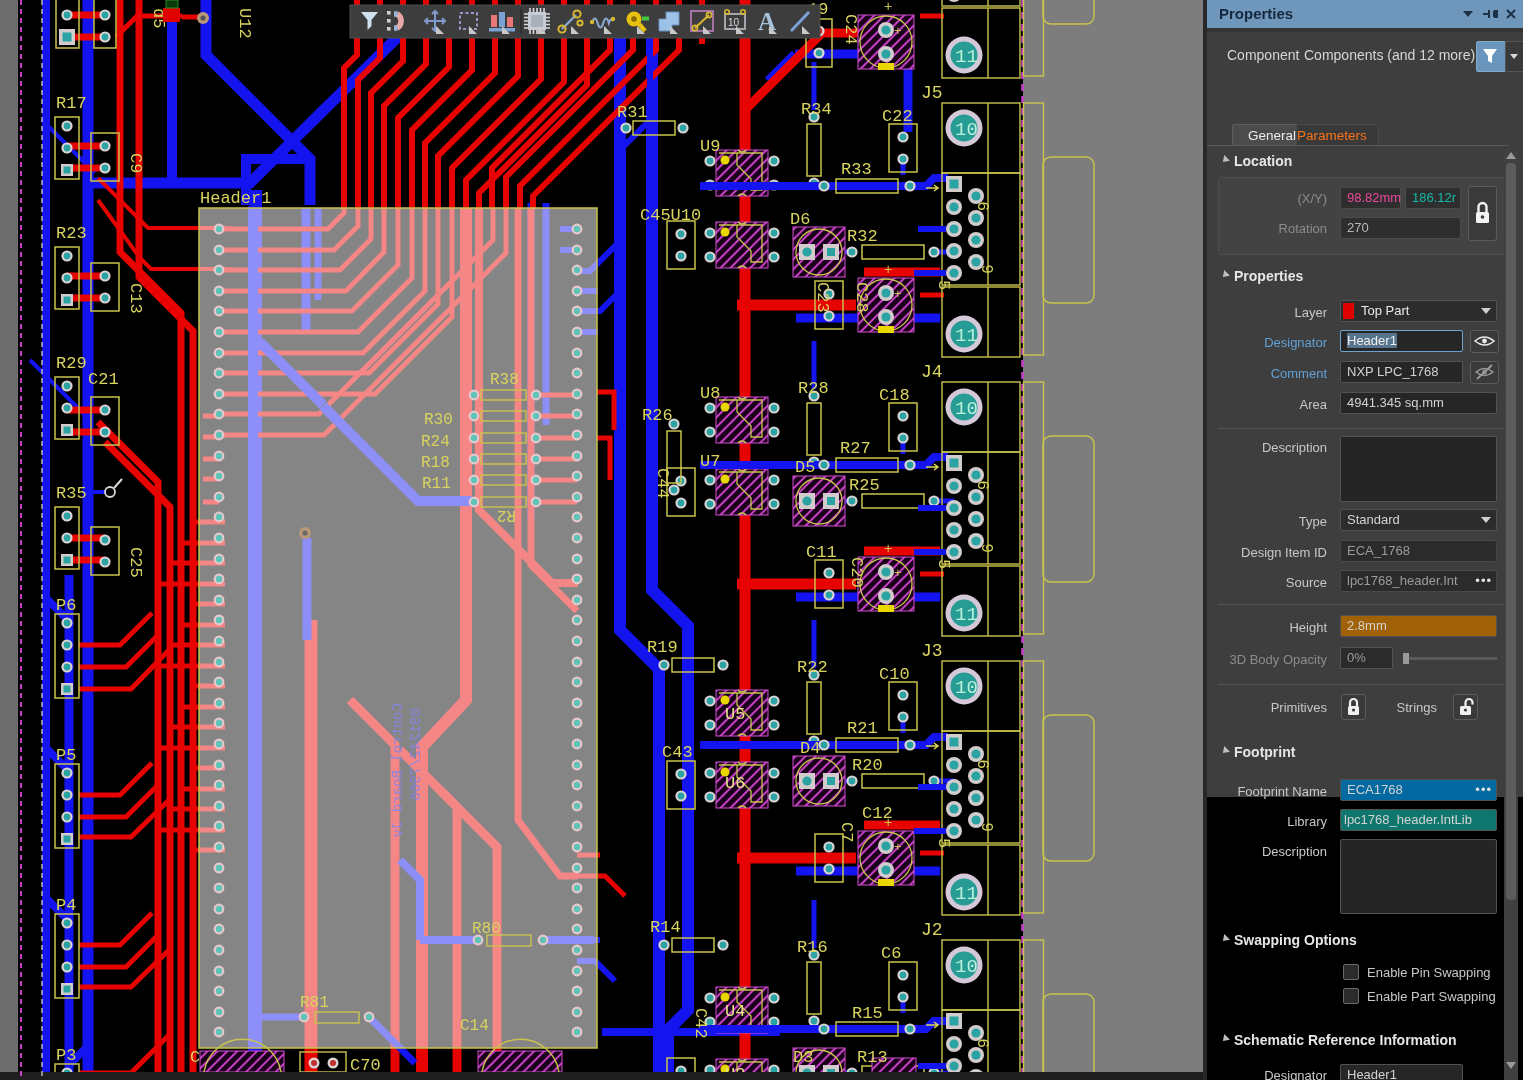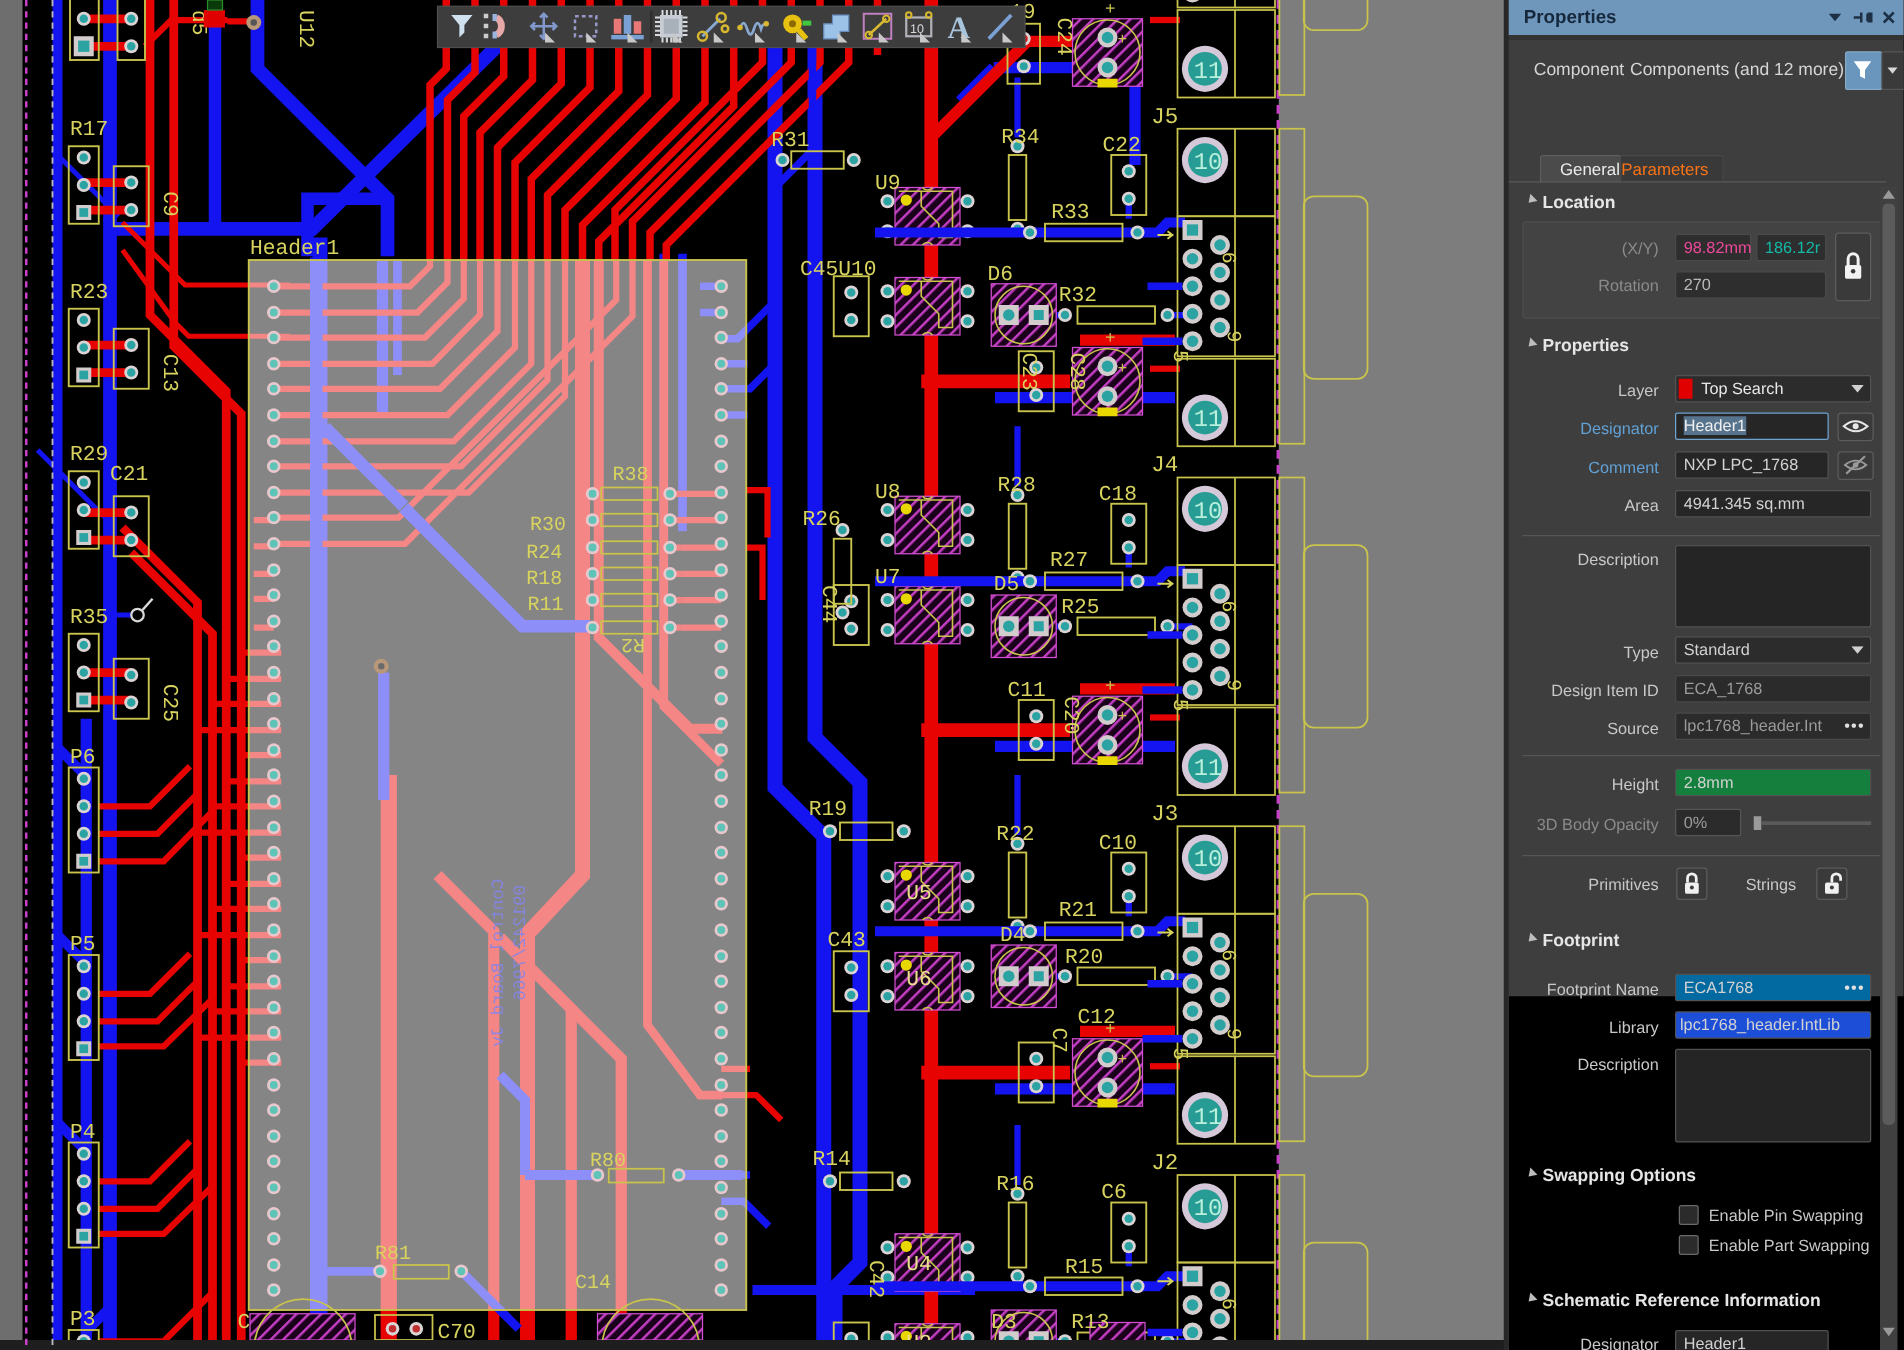--- a/index.html
+++ b/index.html
@@ -640,21 +640,21 @@
             <circle cx="13.5" cy="30" r="1.8" fill="#3a3a3a"></circle>
           </g>
         </svg>
 </div>
 
 <div class="sarr" style="left:14px;top:272px"></div>
 <div class="sech" style="left:27px;top:268px">Properties</div>
 <div class="lbl" style="left:40px;top:305px;width:80px">Layer</div>
 <div class="inp" style="left:133px;top:300px;width:157px;background:#2c2c2c">
  <div style="position:absolute;left:2px;top:2px;width:11px;height:16px;background:#e00000"></div>
- <span style="position:absolute;left:20px;top:2px;color:#e8e8e8">Top Search</span>
+ <span style="position:absolute;left:20px;top:2px;color:#e8e8e8">Top Part</span>
  <svg width="10" height="8" style="position:absolute;right:5px;top:7px">
           <path d="M0 0 l5 6 l5 -6 z" fill="#d0d0d0"></path>
         </svg>
 </div>
 <div class="lblb" style="left:40px;top:335px;width:80px">Designator</div>
 <div class="inp" style="left:133px;top:330px;width:123px;border:1px solid #6fa3cf;background:#262626"><span style="background:#57748c;color:#f0f0f0">Header1</span></div>
 <div class="btn" style="left:263px;top:330px;width:29px;height:23px">
  <svg width="27" height="21">
           <path d="M4 10 q9 -8 19 0 q-9 8 -19 0 z" fill="none" stroke="#e8e8e8" stroke-width="1.6"></path>
           <circle cx="13.5" cy="10" r="2.4" fill="#e8e8e8"></circle>
@@ -679,21 +679,21 @@
  <svg width="10" height="8" style="position:absolute;right:5px;top:7px">
           <path d="M0 0 l5 6 l5 -6 z" fill="#d0d0d0"></path>
         </svg>
 </div>
 <div class="lbl" style="left:20px;top:545px;width:100px">Design Item ID</div>
 <div class="inp" style="left:133px;top:540px;width:157px;color:#9b9b9b;background:#2b2b2b;border-color:#484848">ECA_1768</div>
 <div class="lbl" style="left:40px;top:575px;width:80px">Source</div>
 <div class="inp" style="left:133px;top:570px;width:157px;color:#9b9b9b;background:#2b2b2b;border-color:#484848">lpc1768_header.Int<span style="position:absolute;right:4px;color:#e0e0e0;letter-spacing:1px">•••</span></div>
 <div class="sep" style="left:11px;top:604px;width:290px"></div>
 <div class="lbl" style="left:40px;top:620px;width:80px">Height</div>
-<div class="inp" style="left:133px;top:615px;width:157px;background:#15803d">2.8mm</div>
+<div class="inp" style="left:133px;top:615px;width:157px;background:#a16207">2.8mm</div>
 <div class="lblg" style="left:20px;top:652px;width:100px">3D Body Opacity</div>
 <div class="inp" style="left:133px;top:647px;width:53px;color:#9b9b9b;background:#2b2b2b;border-color:#555">0%</div>
 <div style="position:absolute;left:196px;top:653px;width:6px;height:11px;background:#9a9a9a"></div>
 <div style="position:absolute;left:202px;top:657px;width:88px;height:3px;background:#5a5a5a"></div>
 <div class="sep" style="left:11px;top:684px;width:290px"></div>
 <div class="lbl" style="left:40px;top:700px;width:80px">Primitives</div>
 <div class="btn" style="left:134px;top:694px;width:25px;height:26px">
  <svg width="23" height="24">
           <rect x="6" y="11" width="11" height="9" rx="1.5" fill="#f0f0f0"></rect>
           <path d="M8 11 v-3.5 a3.5 3.5 0 0 1 7 0 v3.5" fill="none" stroke="#f0f0f0" stroke-width="2.2"></path>
@@ -707,21 +707,21 @@
           <path d="M8 11 v-3.5 a3.5 3.5 0 0 1 7 0 v2" fill="none" stroke="#f0f0f0" stroke-width="2.2" transform="translate(3.5,0)"></path>
           <circle cx="11.5" cy="15" r="1.6" fill="#3a3a3a"></circle>
         </svg>
 </div>
 
 <div class="sarr" style="left:14px;top:748px"></div>
 <div class="sech" style="left:27px;top:744px">Footprint</div>
 <div class="lbl" style="left:20px;top:784px;width:100px">Footprint Name</div>
 <div class="inp" style="left:133px;top:779px;width:157px;background:#0369a1">ECA1768<span style="position:absolute;right:4px;color:#e0e0e0;letter-spacing:1px">•••</span></div>
 <div class="lbl" style="left:40px;top:814px;width:80px">Library</div>
-<div class="inp" style="left:133px;top:809px;width:157px;background:#1d4ed8;padding:2px 3px">lpc1768_header.IntLib</div>
+<div class="inp" style="left:133px;top:809px;width:157px;background:#0f766e;padding:2px 3px">lpc1768_header.IntLib</div>
 <div class="lbl" style="left:40px;top:844px;width:80px">Description</div>
 <div class="inp" style="left:133px;top:839px;width:157px;height:75px;background:#252525"></div>
 
 <div class="sarr" style="left:14px;top:936px"></div>
 <div class="sech" style="left:27px;top:932px">Swapping Options</div>
 <div style="position:absolute;left:136px;top:964px;width:14px;height:14px;background:#2b2b2b;border:1px solid #6a6a6a;border-radius:2px"></div>
 <div class="lbl" style="left:160px;top:965px;text-align:center">Enable Pin Swapping</div>
 <div style="position:absolute;left:136px;top:988px;width:14px;height:14px;background:#2b2b2b;border:1px solid #6a6a6a;border-radius:2px"></div>
 <div class="lbl" style="left:160px;top:989px;text-align:left">Enable Part Swapping</div>
 

